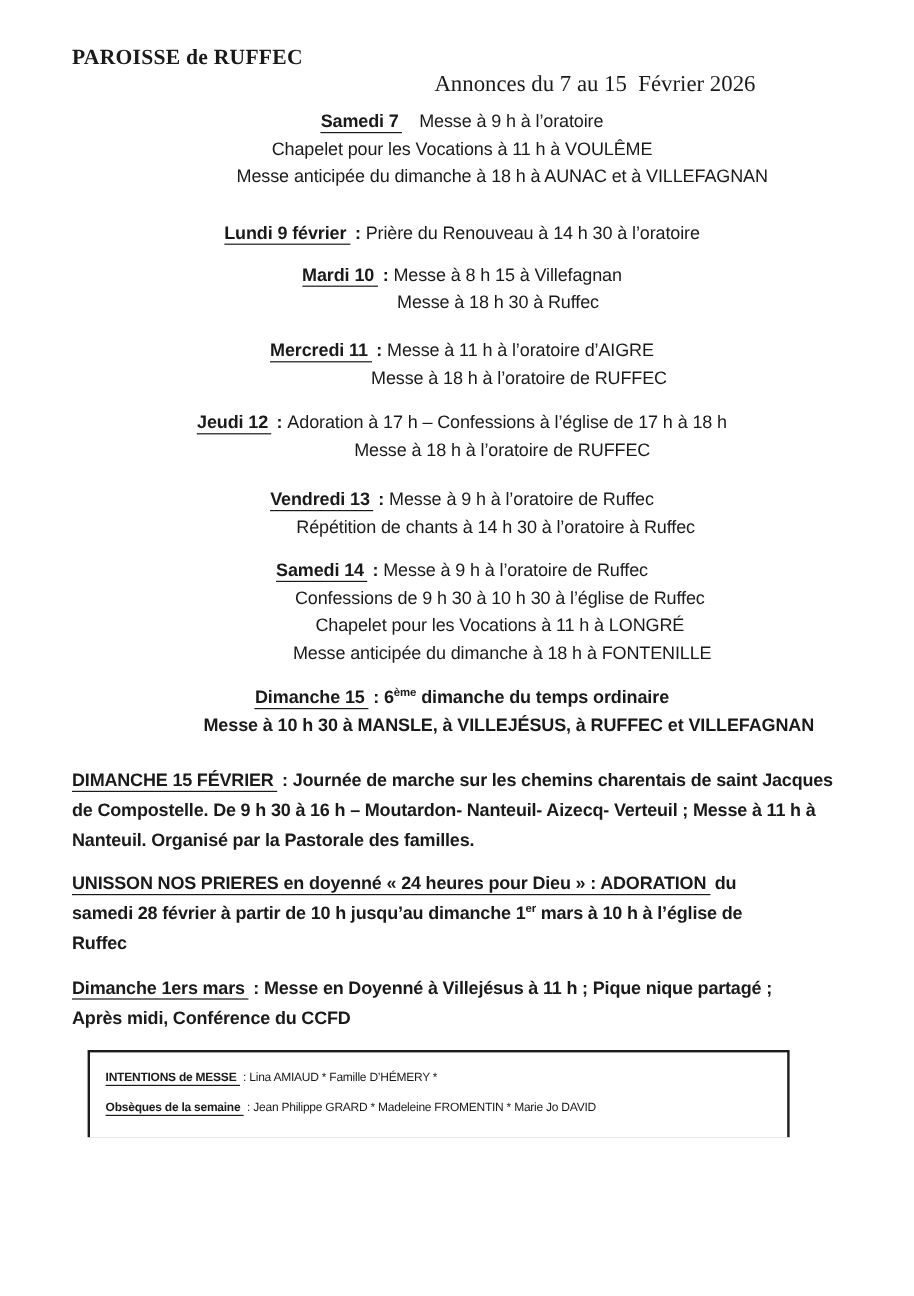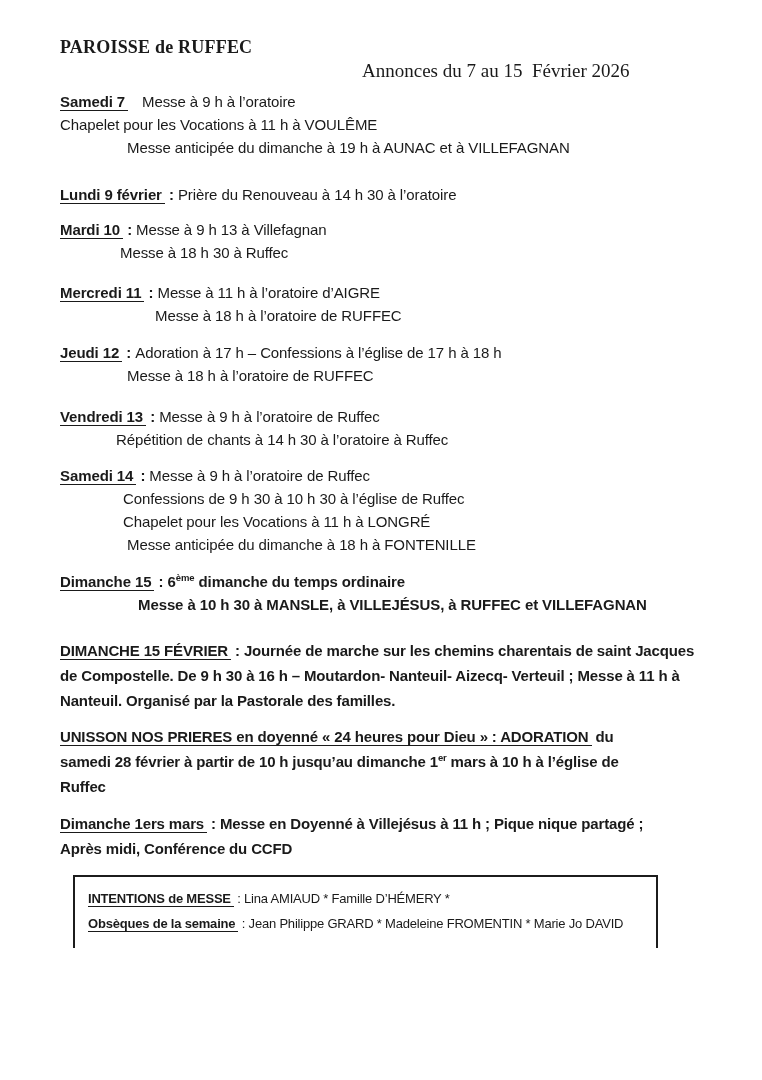--- a/index.html
+++ b/index.html
@@ -29,21 +29,21 @@
   .subtitle {
     font-family: "Liberation Serif", "DejaVu Serif", serif;
     font-weight: normal;
     font-size: 19px;
     line-height: 24px;
     margin-left: 302px;
     margin-top: 1px;
     white-space: pre;
   }
   .entry { margin-top: 14px; }
-  .line { line-height: 23px; letter-spacing: -0.1px; }
+  .line { line-height: 23px; letter-spacing: -0.1px; text-align: center; }
   .b { font-weight: bold; }
   .u {
     border-bottom: 1.6px solid #1a1a1a;
     padding-right: 3px;
     padding-bottom: 0px;
   }
   .day { font-weight: bold; }
   .sep { font-weight: bold; }
   .gap { display: inline-block; width: 14px; }
   sup.sup {
@@ -59,46 +59,46 @@
   }
   .box {
     margin-top: 14px;
     margin-left: 13px;
     width: 585px;
     box-sizing: border-box;
     border: 2px solid #1c1c1c;
     padding: 9px 13px 12px 13px;
   }
   .boxline {
-    font-size: 13px;
+    font-size: 10px;
     line-height: 25px;
     letter-spacing: -0.2px;
   }
 </style>
 </head>
 <body>
 
 <div class="page">
 
   <div class="title">PAROISSE de RUFFEC</div>
   <div class="subtitle">Annonces du 7 au 15  Février 2026</div>
 
   <div class="entry" style="margin-top:7px">
     <div class="line"><span class="day u">Samedi 7</span><span class="gap"></span><span>Messe à 9 h à l’oratoire</span></div>
     <div class="line" style="">Chapelet pour les Vocations à 11 h à VOULÊME</div>
-    <div class="line" style="margin-left:67px">Messe anticipée du dimanche à 19 h à AUNAC et à VILLEFAGNAN</div>
+    <div class="line" style="margin-left:67px">Messe anticipée du dimanche à 18 h à AUNAC et à VILLEFAGNAN</div>
   </div>
 
 
   <div class="entry" style="margin-top:24px">
     <div class="line"><span class="day u">Lundi 9 février</span><span class="sep"> : </span><span>Prière du Renouveau à 14 h 30 à l’oratoire</span></div>
   </div>
 
   <div class="entry" style="margin-top:12px">
-    <div class="line"><span class="day u">Mardi 10</span><span class="sep"> :  </span><span>Messe à 9 h 13 à Villefagnan</span></div>
+    <div class="line"><span class="day u">Mardi 10</span><span class="sep"> :  </span><span>Messe à 8 h 15 à Villefagnan</span></div>
     <div class="line" style="margin-left:60px">Messe à 18 h 30 à Ruffec</div>
   </div>
 
   <div class="entry" style="margin-top:17px">
     <div class="line"><span class="day u">Mercredi 11</span><span class="sep"> : </span><span>Messe à 11 h à l’oratoire d’AIGRE</span></div>
     <div class="line" style="margin-left:95px">Messe à 18 h à l’oratoire de RUFFEC</div>
   </div>
 
   <div class="entry" style="margin-top:14px">
     <div class="line"><span class="day u">Jeudi 12</span><span class="sep"> :  </span><span>Adoration à 17 h – Confessions à l’église de 17 h à 18 h</span></div>

